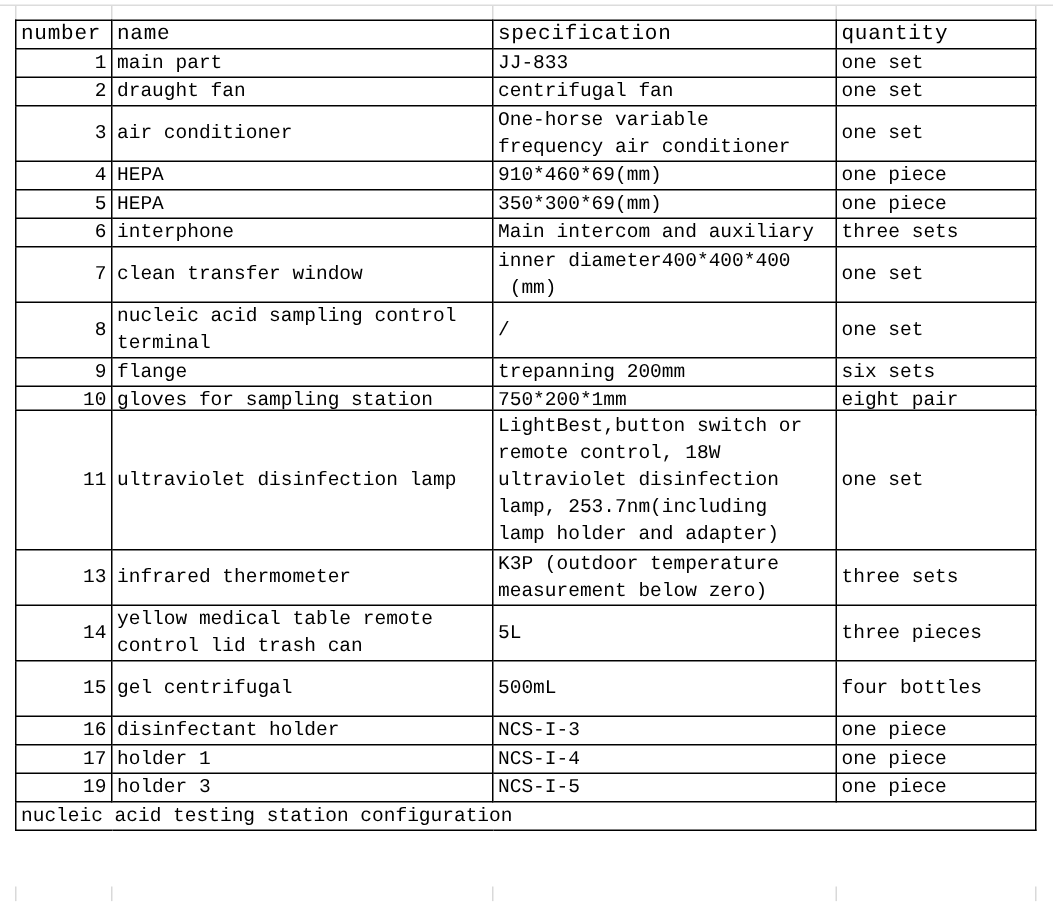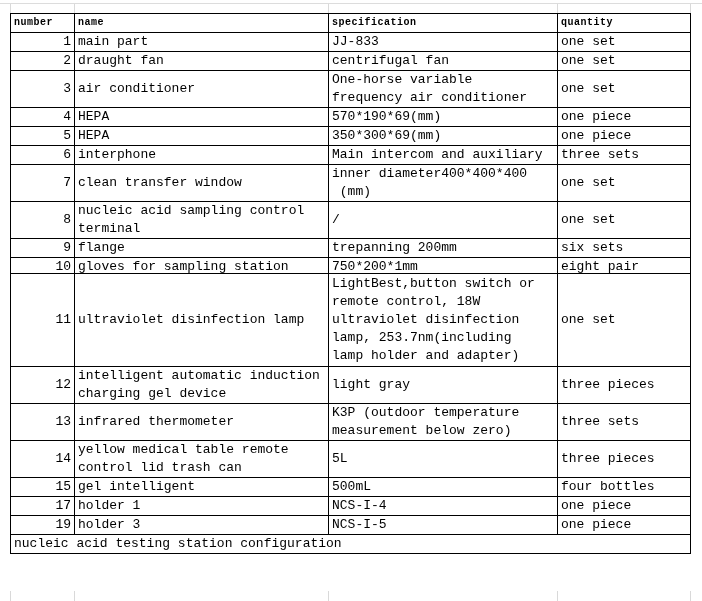--- a/index.html
+++ b/index.html
@@ -37,22 +37,22 @@
   th, td {
     border:1px solid #000000;
     padding:0 3px;
     font-size:13px;
     line-height:18px;
     vertical-align:middle;
     overflow:hidden;
     text-align:left;
   }
   th {
-    font-weight:bold;
-    font-size:10px;
+    font-weight:normal;
+    font-size:14px;
     letter-spacing:0.5px;
     white-space:nowrap;
   }
   td.c-number { text-align:right; }
   td.c-name, td.c-spec { white-space:pre-wrap; }
   td.c-qty { white-space:nowrap; }
 
   #t1 thead tr { height:17px; }
   #t1 tbody tr { height:18px; }
   #t1 tbody tr:nth-child(3),
@@ -115,21 +115,21 @@
         <tr>
           <td class="c-number">3</td>
           <td class="c-name">air conditioner</td>
           <td class="c-spec">One-horse variable
 frequency air conditioner</td>
           <td class="c-qty">one set</td>
         </tr>
         <tr>
           <td class="c-number">4</td>
           <td class="c-name">HEPA</td>
-          <td class="c-spec">570*190*69(mm)</td>
+          <td class="c-spec">910*460*69(mm)</td>
           <td class="c-qty">one piece</td>
         </tr>
         <tr>
           <td class="c-number">5</td>
           <td class="c-name">HEPA</td>
           <td class="c-spec">350*300*69(mm)</td>
           <td class="c-qty">one piece</td>
         </tr>
         <tr>
           <td class="c-number">6</td>
@@ -178,45 +178,44 @@
           <td class="c-number">11</td>
           <td class="c-name">ultraviolet disinfection lamp</td>
           <td class="c-spec">LightBest,button switch or
 remote control, 18W
 ultraviolet disinfection
 lamp, 253.7nm(including
 lamp holder and adapter)</td>
           <td class="c-qty">one set</td>
         </tr>
         <tr>
-          <td class="c-number">12</td>
-          <td class="c-name">intelligent automatic induction
-charging gel device</td>
-          <td class="c-spec">light gray</td>
-          <td class="c-qty">three pieces</td>
-        </tr>
-        <tr>
           <td class="c-number">13</td>
           <td class="c-name">infrared thermometer</td>
           <td class="c-spec">K3P (outdoor temperature
 measurement below zero)</td>
           <td class="c-qty">three sets</td>
         </tr>
         <tr>
           <td class="c-number">14</td>
           <td class="c-name">yellow medical table remote
 control lid trash can</td>
           <td class="c-spec">5L</td>
           <td class="c-qty">three pieces</td>
         </tr>
         <tr>
           <td class="c-number">15</td>
-          <td class="c-name">gel intelligent</td>
+          <td class="c-name">gel centrifugal</td>
           <td class="c-spec">500mL</td>
           <td class="c-qty">four bottles</td>
+        </tr>
+        <tr>
+          <td class="c-number">16</td>
+          <td class="c-name">disinfectant holder</td>
+          <td class="c-spec">NCS-I-3</td>
+          <td class="c-qty">one piece</td>
         </tr>
         <tr>
           <td class="c-number">17</td>
           <td class="c-name">holder 1</td>
           <td class="c-spec">NCS-I-4</td>
           <td class="c-qty">one piece</td>
         </tr>
         <tr>
           <td class="c-number">19</td>
           <td class="c-name">holder 3</td>

